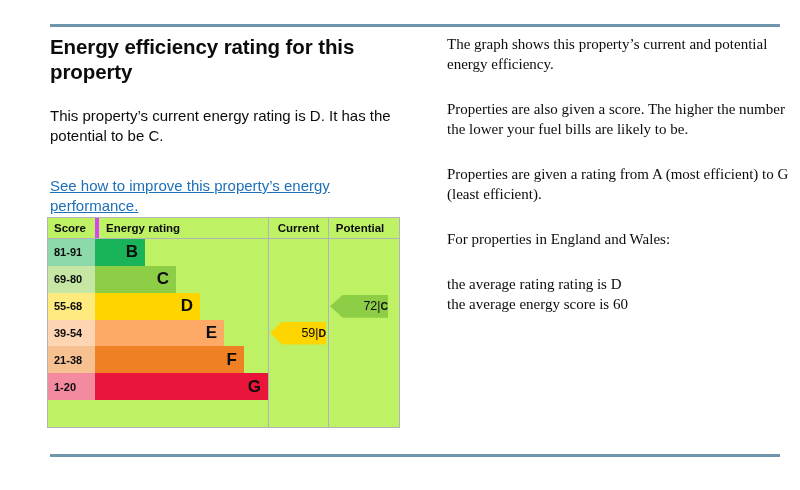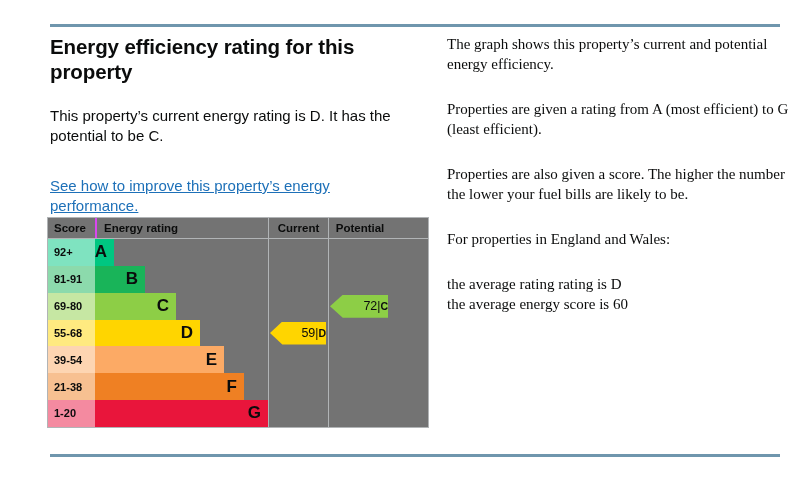--- a/index.html
+++ b/index.html
@@ -73,41 +73,41 @@
     color: #1d70b8;
     text-decoration: underline;
     display: inline-block;
   }
 
   
   .epc {
     position: absolute;
     left: 47px;
     top: 217px;
-    width: 382px;
+    width: 353px;
     height: 211px;
     border: 1px solid #b1b4b6;
-    background: #737373;
+    background: #bef264;
     box-sizing: border-box;
   }
   .epc-head {
     display: flex;
     height: 21px;
     border-bottom: 1px solid #b1b4b6;
     box-sizing: border-box;
     font-size: 11.5px;
     font-weight: bold;
   }
   .epc-head .cell {
     display: flex;
     align-items: center;
     box-sizing: border-box;
   }
   .c-score   { width: 47px;  padding-left: 6px; }
-  .c-rating  { width: 173px; padding-left: 7px; border-left: 2px solid #d946ef; }
+  .c-rating  { width: 173px; padding-left: 7px; border-left: 4px solid #d946ef; }
   .c-current { width: 60px;  border-left: 1px solid #b1b4b6; justify-content: center; }
   .c-potential { width: 63px; border-left: 1px solid #b1b4b6; justify-content: center; }
 
   .epc-body {
     position: relative;
     height: 188px;
   }
   .bands {
     position: absolute;
     left: 0; top: 0;
@@ -214,24 +214,20 @@
       <div class="cell c-score">Score</div>
       <div class="cell c-rating">Energy rating</div>
       <div class="cell c-current">Current</div>
       <div class="cell c-potential">Potential</div>
     </div>
 
     <div class="epc-body">
 
       <div class="bands">
         <div class="band-row">
-          <div class="band-score" style="background: rgb(127, 227, 192);">92+</div>
-          <div class="band-bar" style="background: rgb(0, 199, 129); width: 19px;">A</div>
-        </div>
-        <div class="band-row">
           <div class="band-score" style="background: rgb(140, 218, 172);">81-91</div>
           <div class="band-bar" style="background: rgb(25, 180, 89); width: 50px;">B</div>
         </div>
         <div class="band-row">
           <div class="band-score" style="background: rgb(198, 231, 163);">69-80</div>
           <div class="band-bar" style="background: rgb(141, 206, 70); width: 81px;">C</div>
         </div>
         <div class="band-row">
           <div class="band-score" style="background: rgb(255, 234, 128);">55-68</div>
           <div class="band-bar" style="background: rgb(255, 213, 0); width: 105px;">D</div>
@@ -267,20 +263,20 @@
           <span class="sep">|</span>
           <span class="grade">C</span>
         </div>
       </div>
 
     </div>
   </div>
 
   <div class="col-right">
     <p class="body-text">The graph shows this property’s current and potential energy efficiency.</p>
+    <p class="body-text">Properties are also given a score. The higher the number the lower your fuel bills are likely to be.</p>
     <p class="body-text">Properties are given a rating from A (most efficient) to G (least efficient).</p>
-    <p class="body-text">Properties are also given a score. The higher the number the lower your fuel bills are likely to be.</p>
     <p class="body-text">For properties in England and Wales:</p>
     <p class="body-text tight">the average rating rating is D</p>
     <p class="body-text tight">the average energy score is 60</p>
   </div>
 
 </div>
 
 </body></html>

